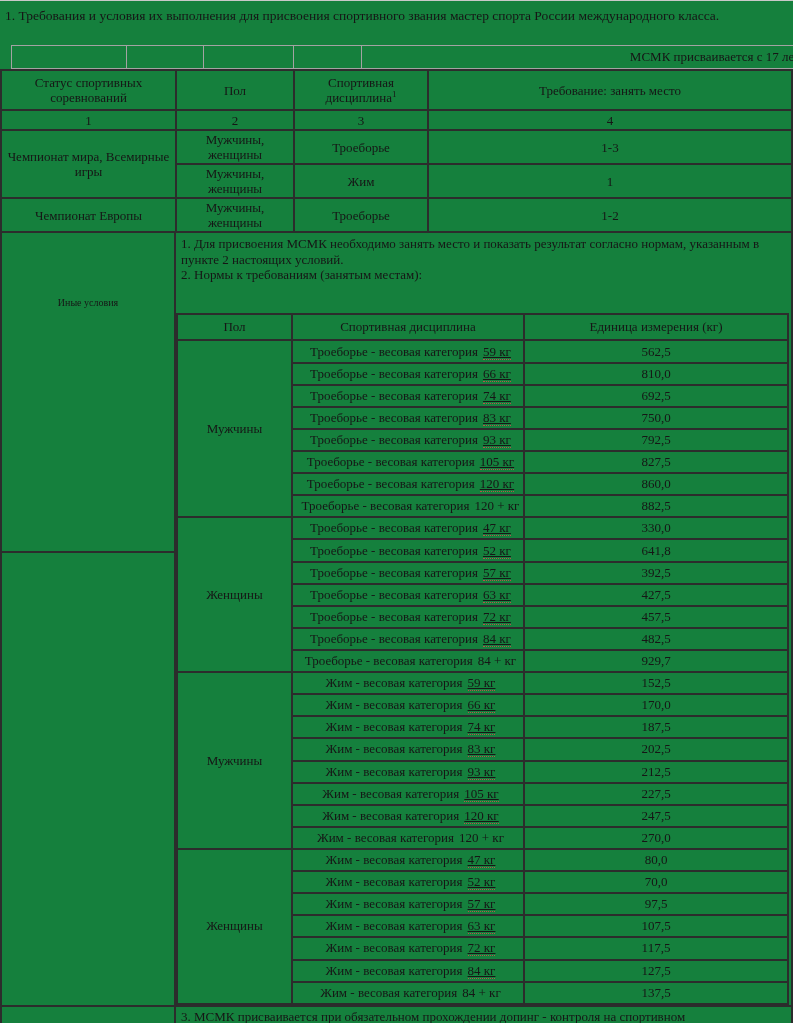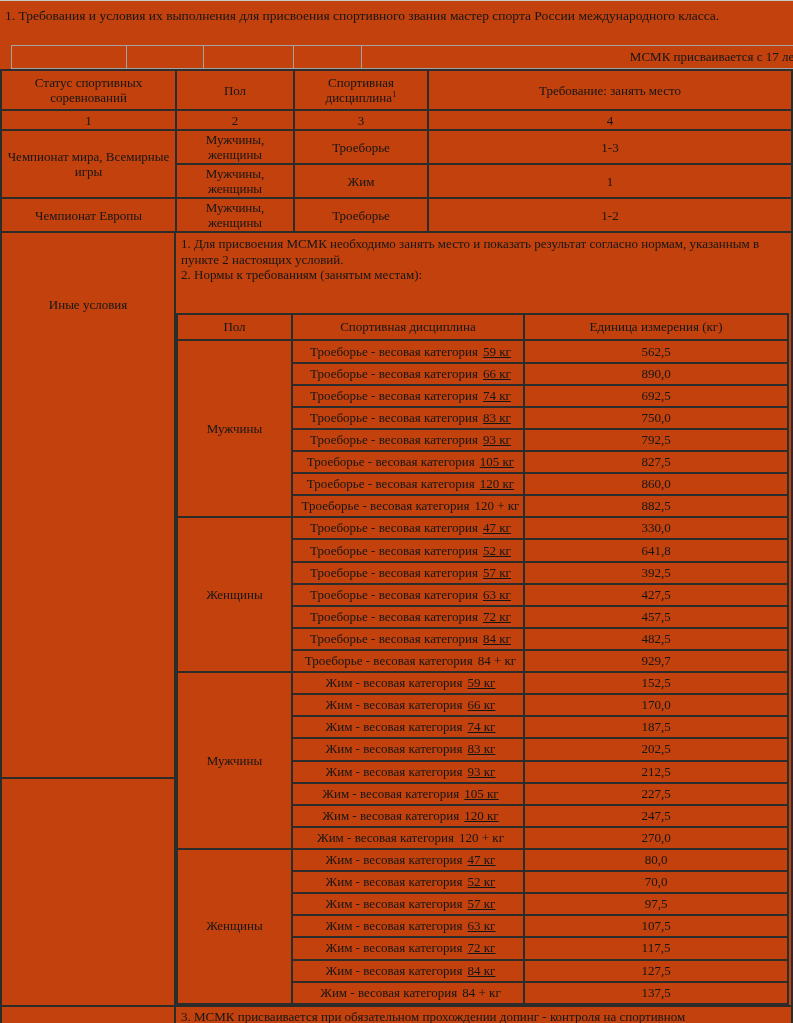--- a/index.html
+++ b/index.html
@@ -5,21 +5,21 @@
   * { margin:0; padding:0; box-sizing:border-box; }
   html,body { background:#ffffff; }
   body {
     font-family:"Liberation Serif","DejaVu Serif",serif;
     color:#161616;
     font-size:13px;
   }
   .page {
     position:relative;
     width:793px; height:1023px;
-    background:#c2410c;
+    background:#15803d;
     overflow:hidden;
     border-top:1px solid #c9c9c9;
   }
   .doc-title {
     margin:6px 4px 0 5px;
     font-size:13.5px;
     line-height:17px;
     white-space:nowrap;
   }
   
@@ -63,25 +63,25 @@
     border-left:2px solid #2c2c2c;
     border-right:2px solid #2c2c2c;
   }
   .cond-left {
     width:174px;
     border-right:2px solid #2c2c2c;
     display:flex; flex-direction:column;
     flex:none;
   }
   .cond-left-top {
-    height:546px;
+    height:320px;
     border-bottom:2px solid #2c2c2c;
     text-align:center;
     padding-top:64px;
-    font-size:13px;
+    font-size:10px;
   }
   .cond-left-bottom { flex:1; }
   .cond-right { flex:1; display:flex; flex-direction:column;gap:20px; }
   .notes {
     height:62px;
     padding:3px 2px 0 5px;
     line-height:15.5px;
     font-size:13px;
   }
   
@@ -217,21 +217,21 @@
           </tr>
         </thead>
         <tbody id="norms-body">
             <tr>
               <td rowspan="8" class="gender-cell">Мужчины</td>
               <td class="disc-cell">Троеборье - весовая категория<span class="wt">59 кг</span></td>
               <td class="val-cell">562,5</td>
             </tr>
             <tr>
               <td class="disc-cell">Троеборье - весовая категория<span class="wt">66 кг</span></td>
-              <td class="val-cell">890,0</td>
+              <td class="val-cell">810,0</td>
             </tr>
             <tr>
               <td class="disc-cell">Троеборье - весовая категория<span class="wt">74 кг</span></td>
               <td class="val-cell">692,5</td>
             </tr>
             <tr>
               <td class="disc-cell">Троеборье - весовая категория<span class="wt">83 кг</span></td>
               <td class="val-cell">750,0</td>
             </tr>
             <tr>

